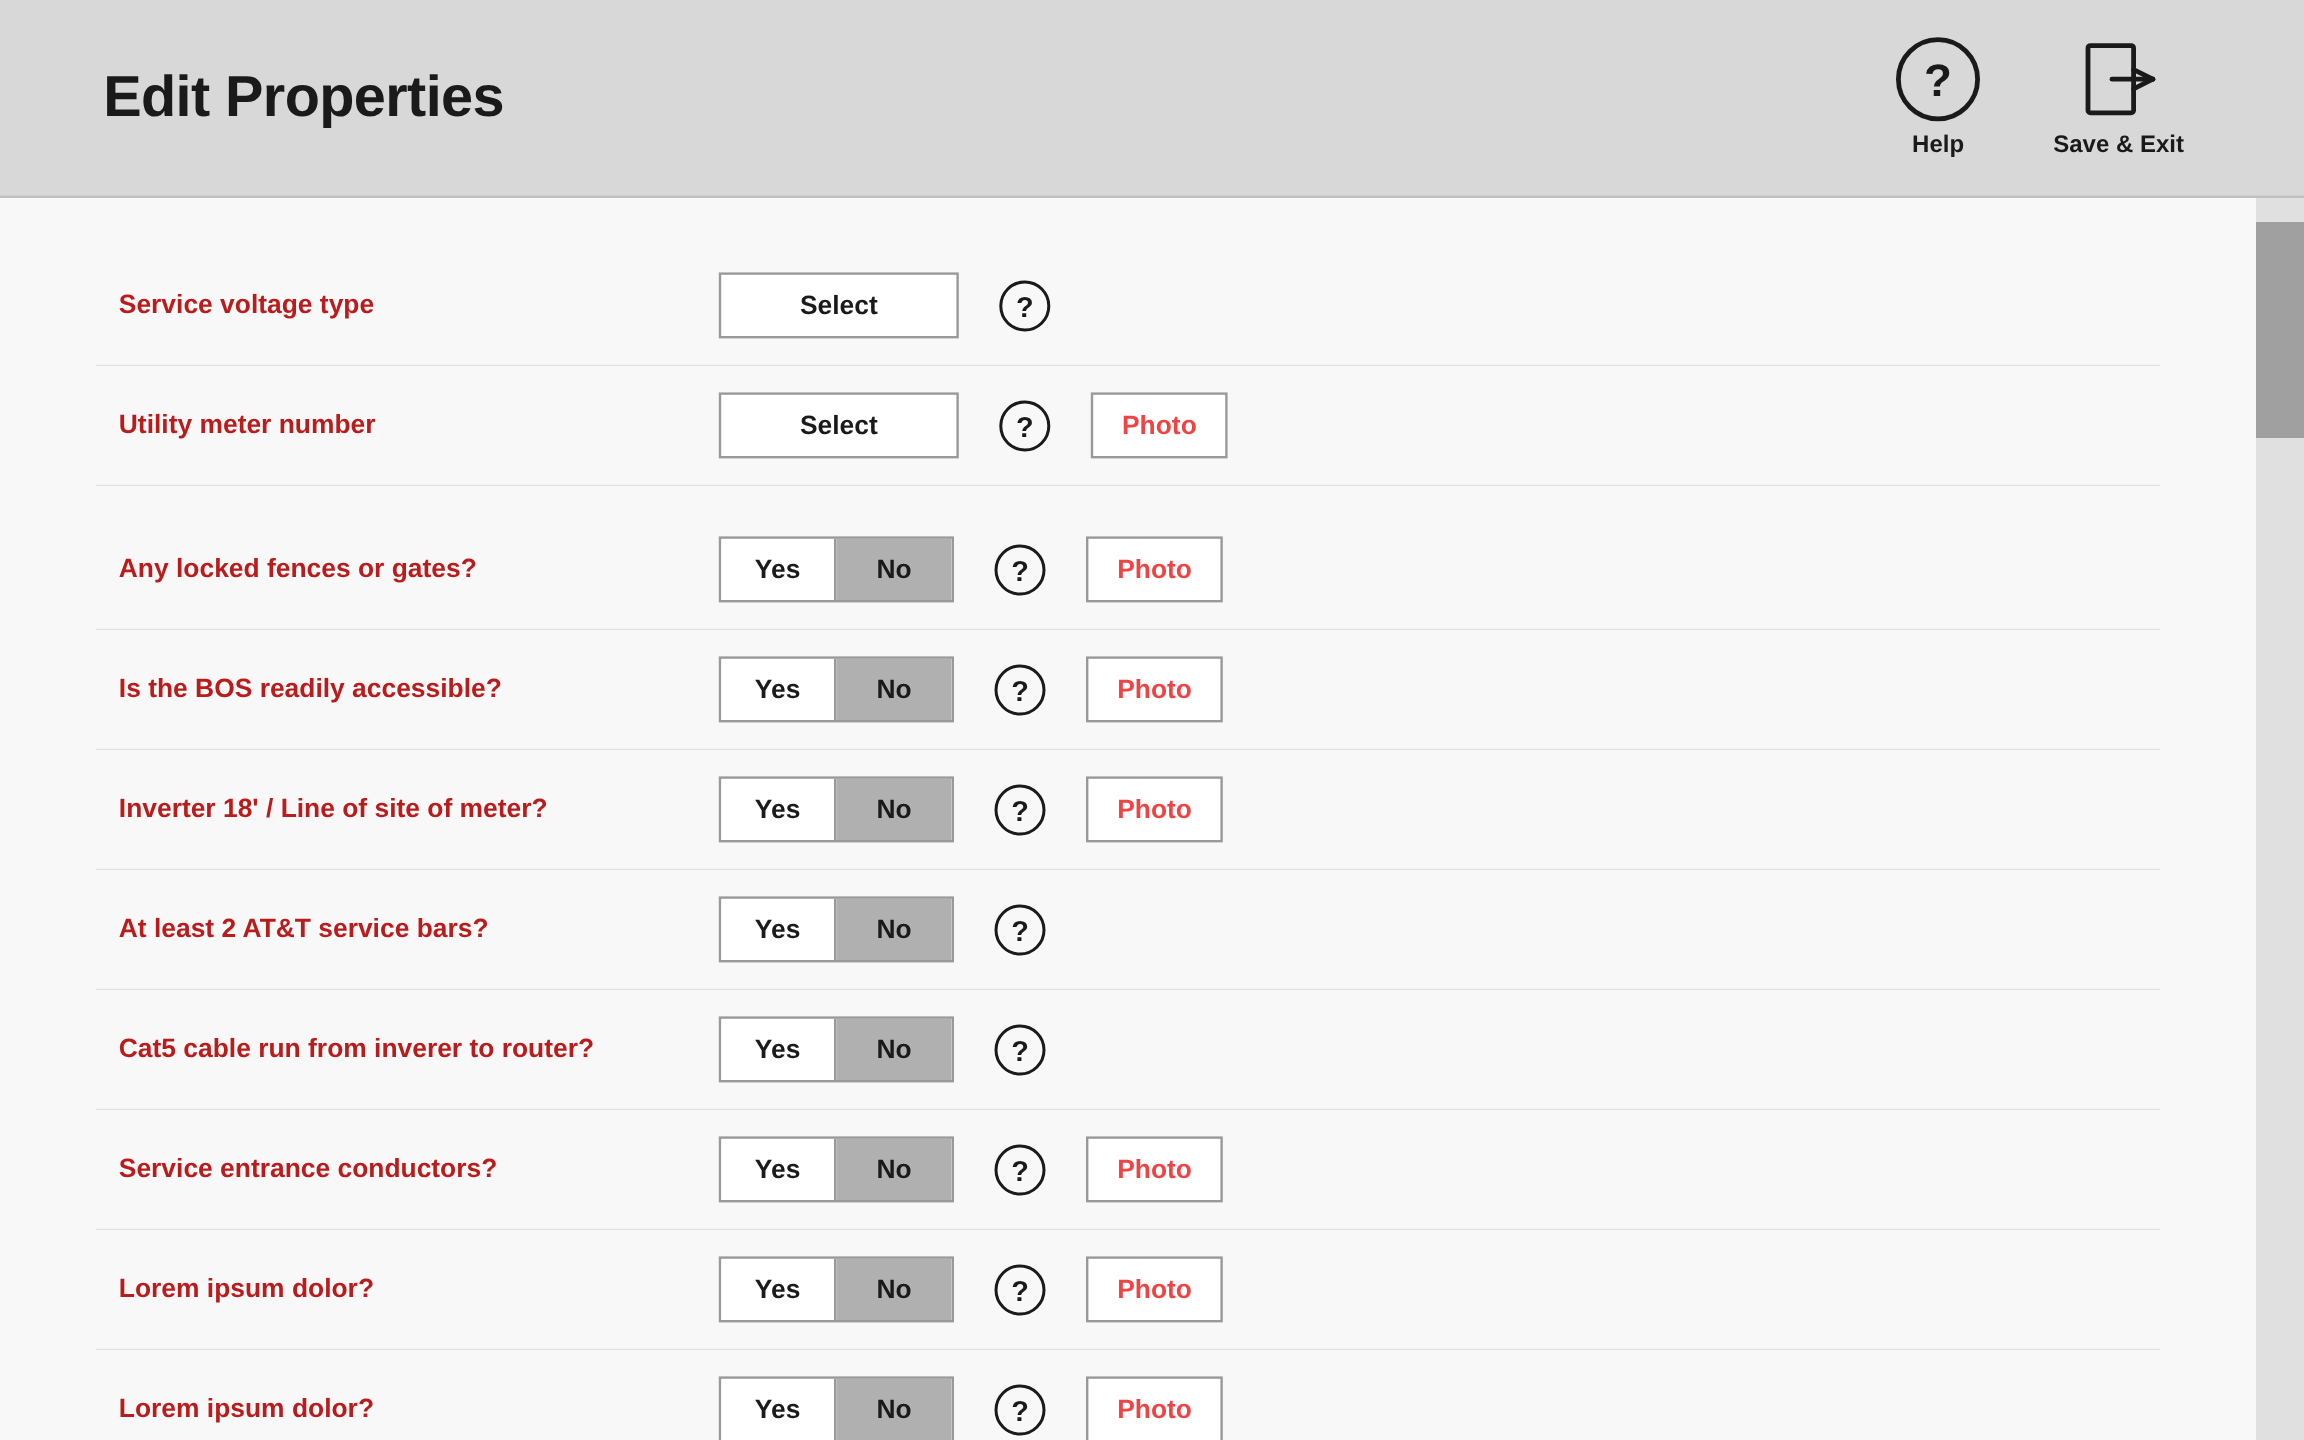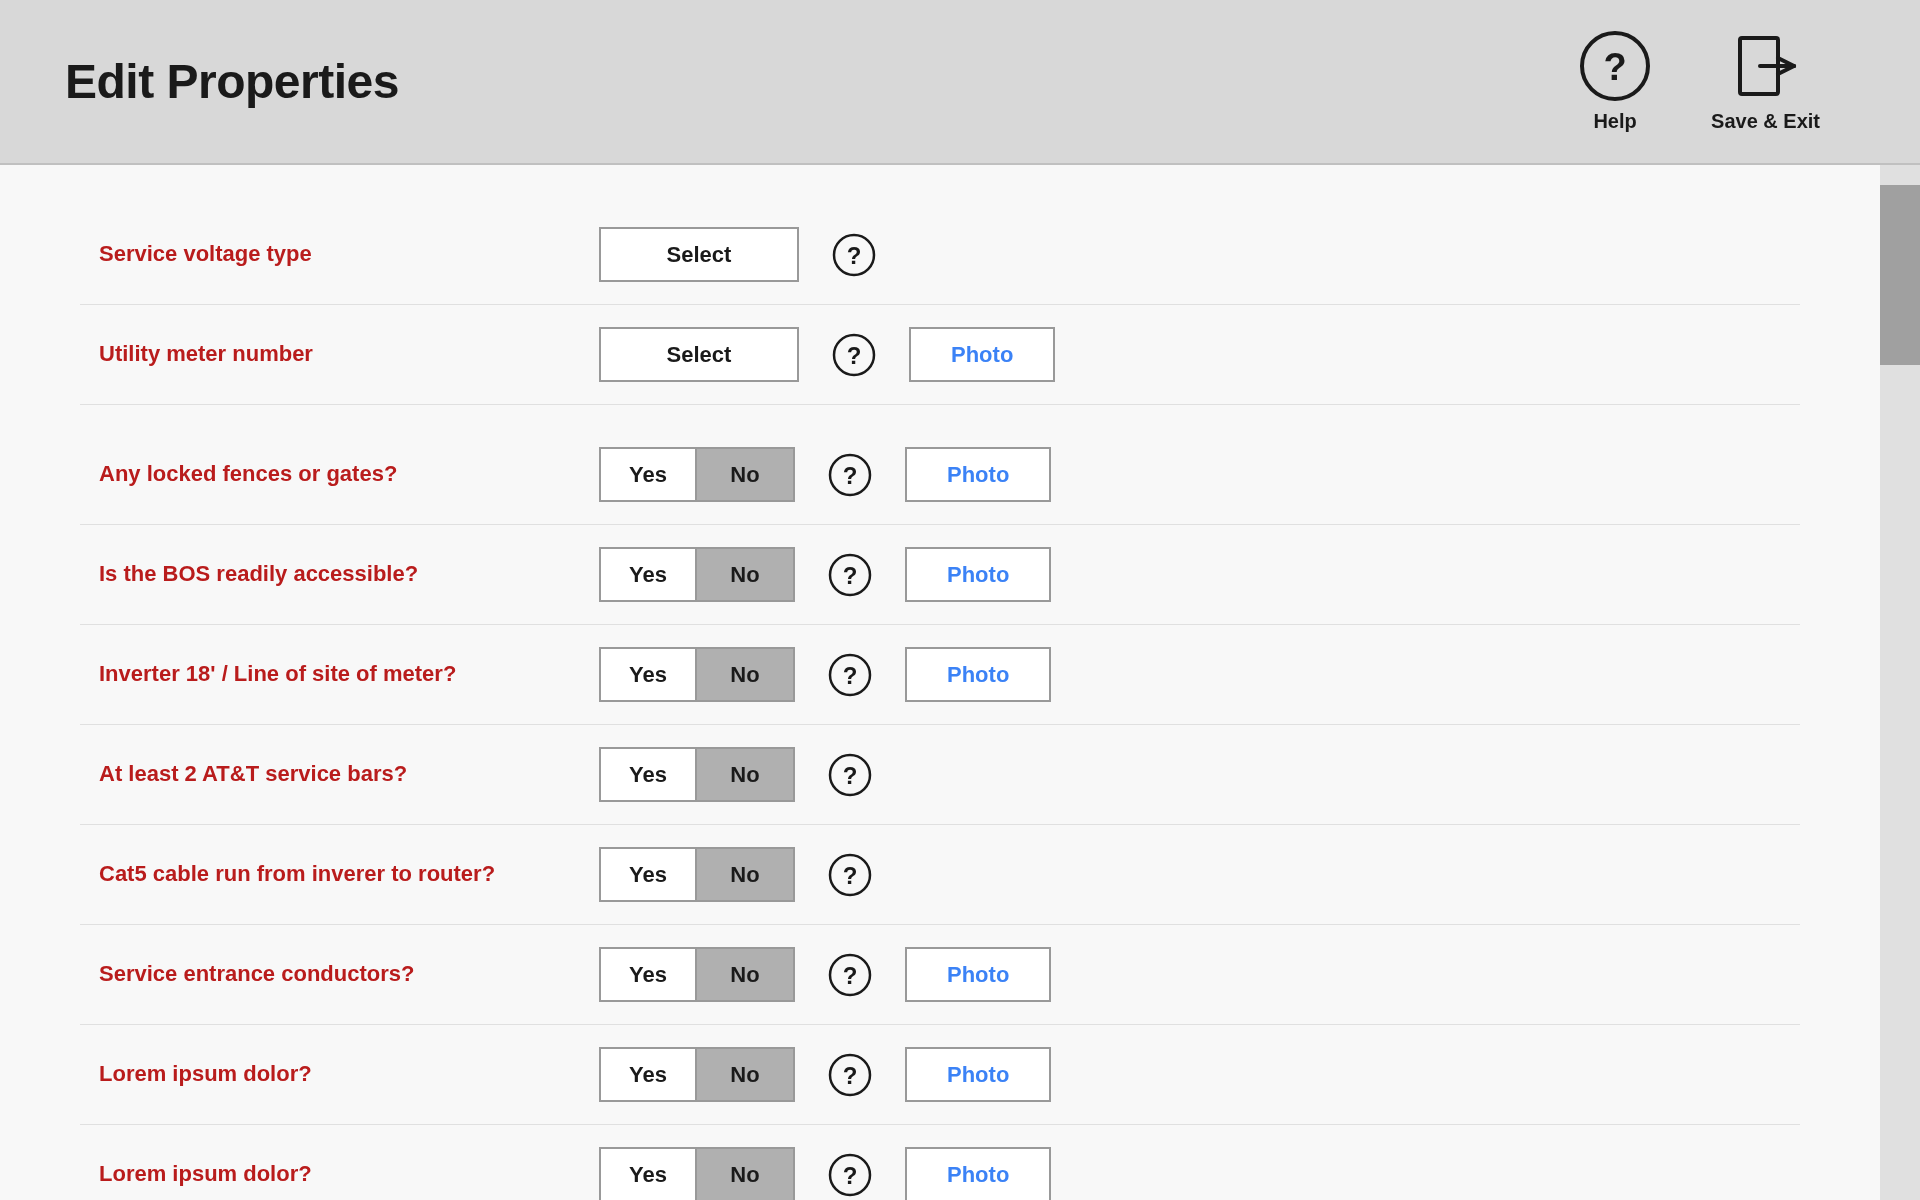--- a/index.html
+++ b/index.html
@@ -8,21 +8,21 @@
       font-family: Arial, Helvetica, sans-serif;
       background: #f0f0f0;
       width: 1920px;
       min-height: 1200px;
       overflow-x: hidden;
     }
 
     
     .header {
       background: #d8d8d8;
-      padding: 30px 60px 30px 65px;
+      padding: 30px 60px 30px 86px;
       display: flex;
       align-items: center;
       justify-content: space-between;
       border-bottom: 2px solid #c0c0c0;
     }
 
     .header-title {
       font-size: 48px;
       font-weight: 900;
       color: #1a1a1a;
@@ -172,26 +172,26 @@
     }
 
     .help-circle {
       width: 44px;
       height: 44px;
     }
 
     
     .photo-btn {
       height: 55px;
-      padding: 0 40px;
+      padding: 0 24px;
       border: 2px solid #999;
       background: white;
       font-size: 22px;
       font-weight: 700;
-      color: #3b82f6;
+      color: #ef4444;
       cursor: pointer;
       display: flex;
       align-items: center;
       justify-content: center;
       min-width: 110px;
     }
 
     
     .section-gap {
       height: 20px;

